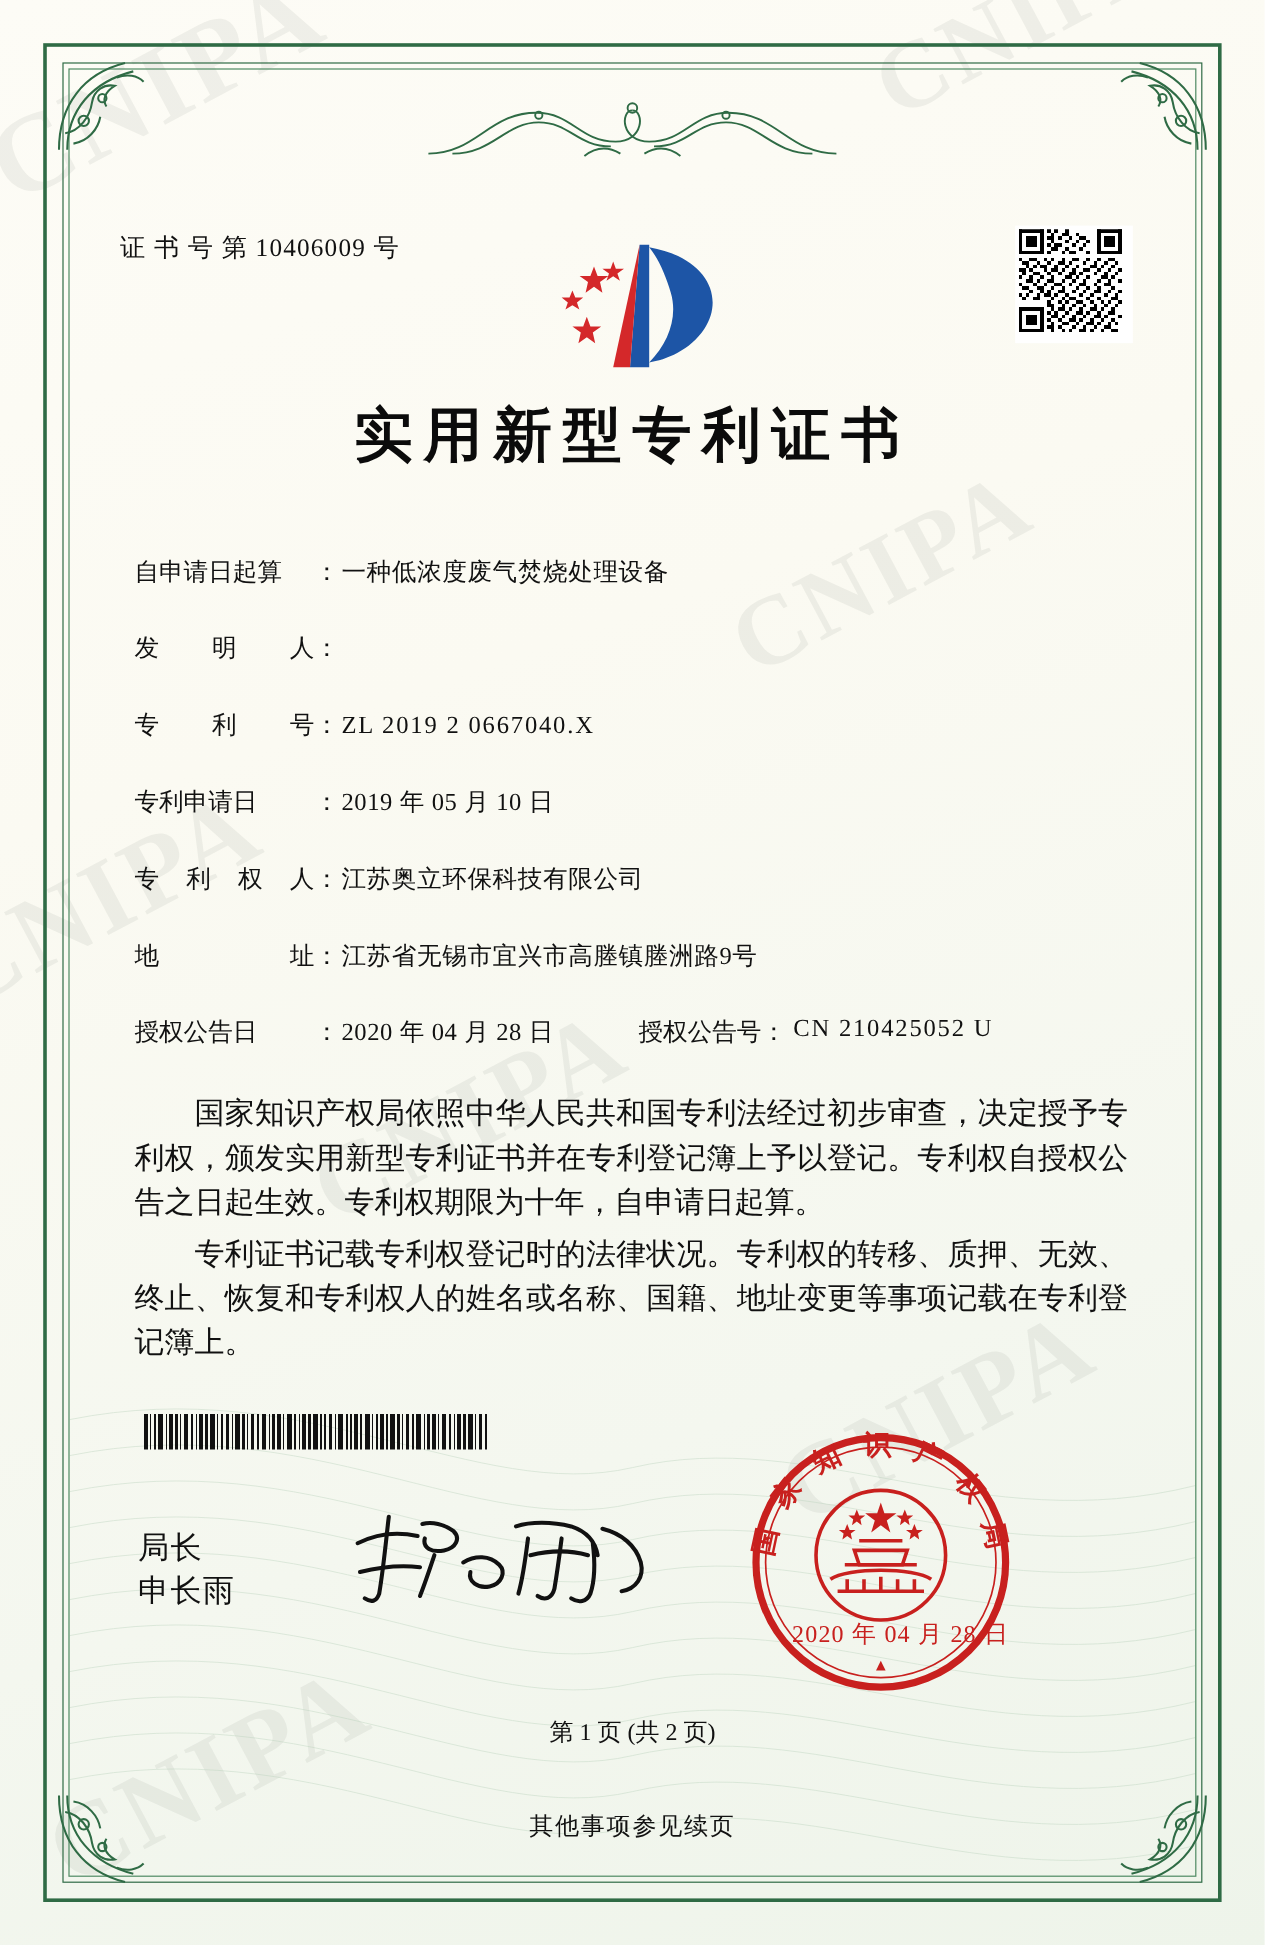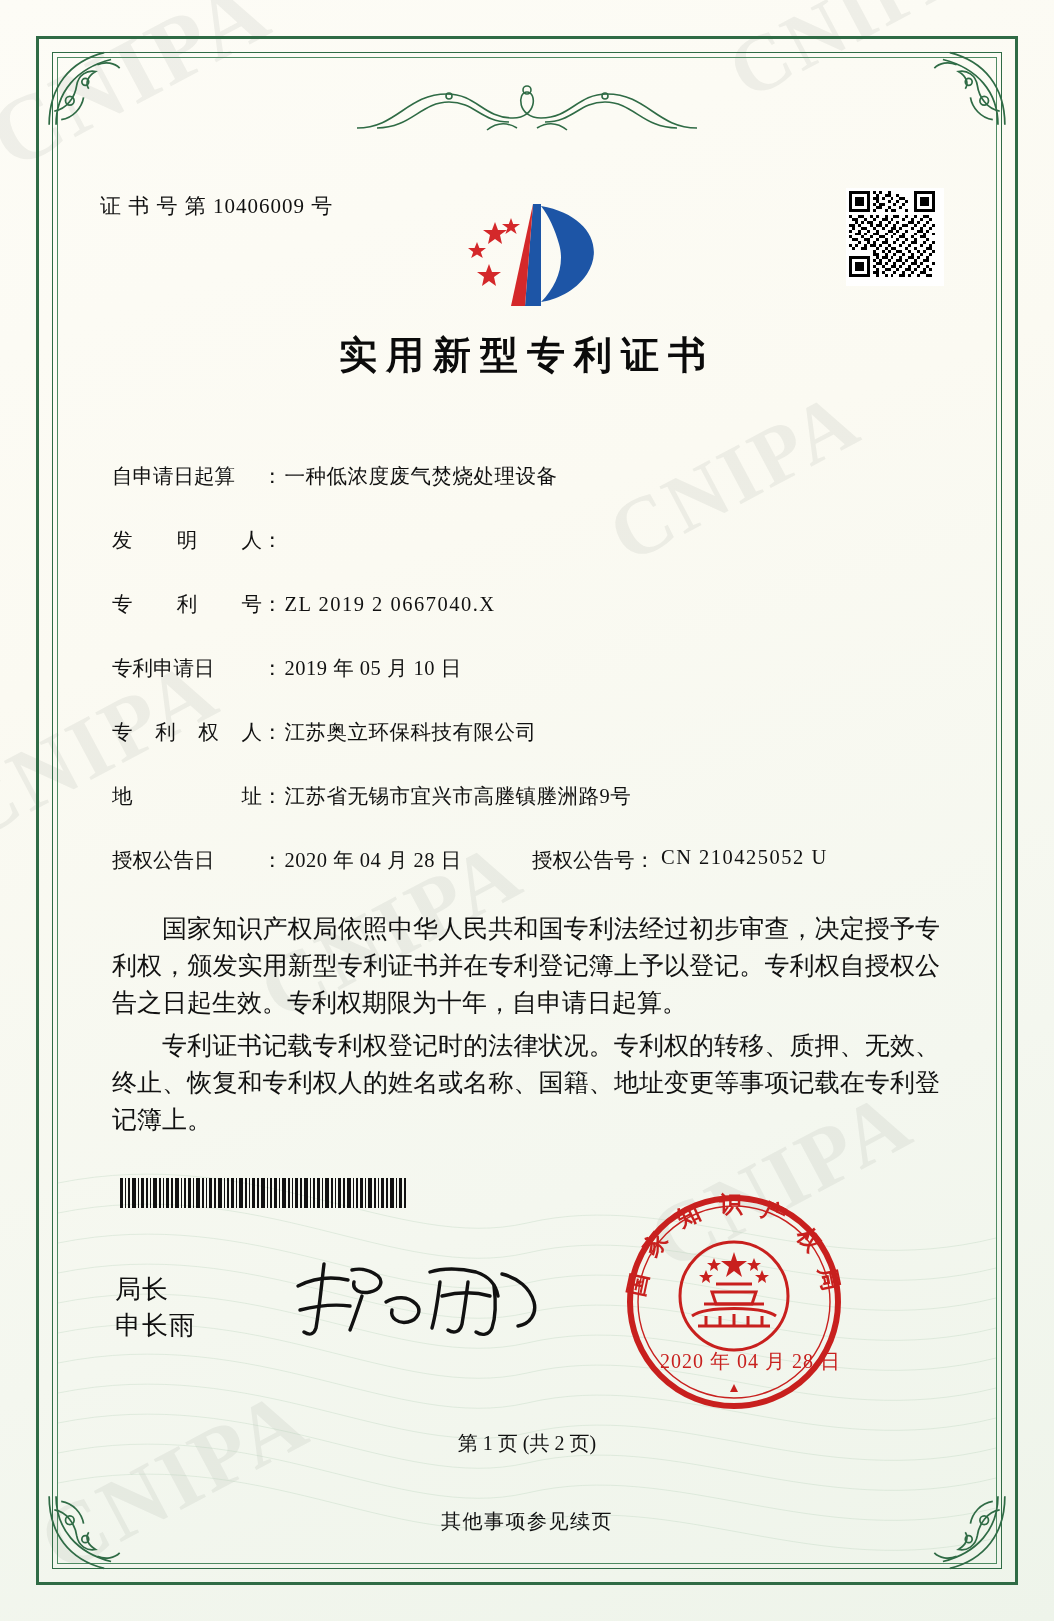--- a/index.html
+++ b/index.html
@@ -115,21 +115,21 @@
     transform: translateX(-50%);
     width: 180px;
     height: 130px;
   }
 
   .title {
     position: absolute;
     left: 0; right: 0;
     top: 330px;
     text-align: center;
-    font-size: 38px;
+    font-size: 49px;
     font-weight: bold;
     letter-spacing: 9px;
     color: #0b0b0b;
     font-family: "DejaVu Serif", "Liberation Serif", serif;
   }
 
   .fields {
     position: absolute;
     left: 112px;
     top: 462px;

